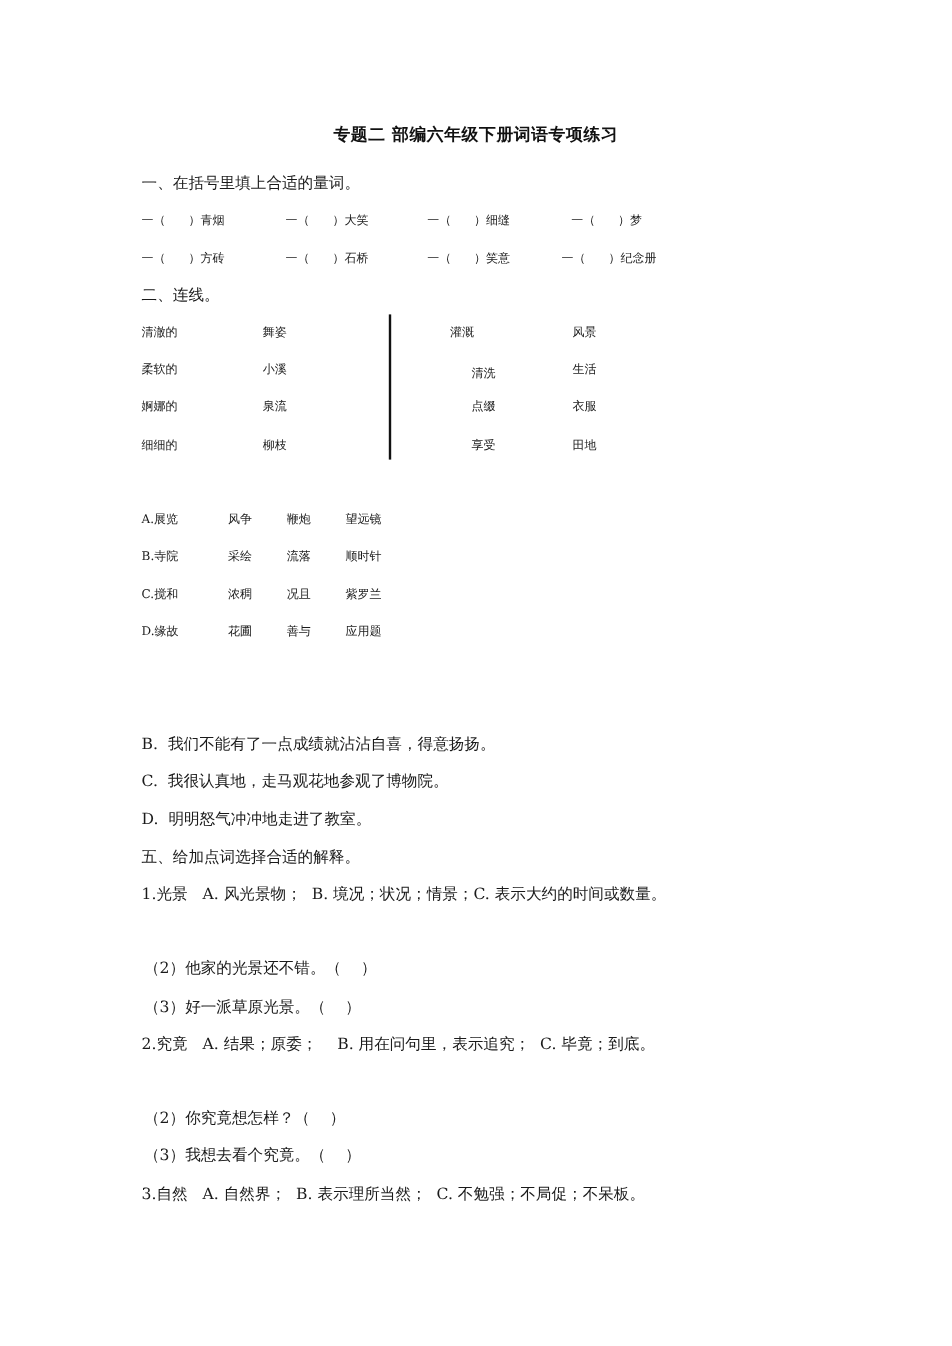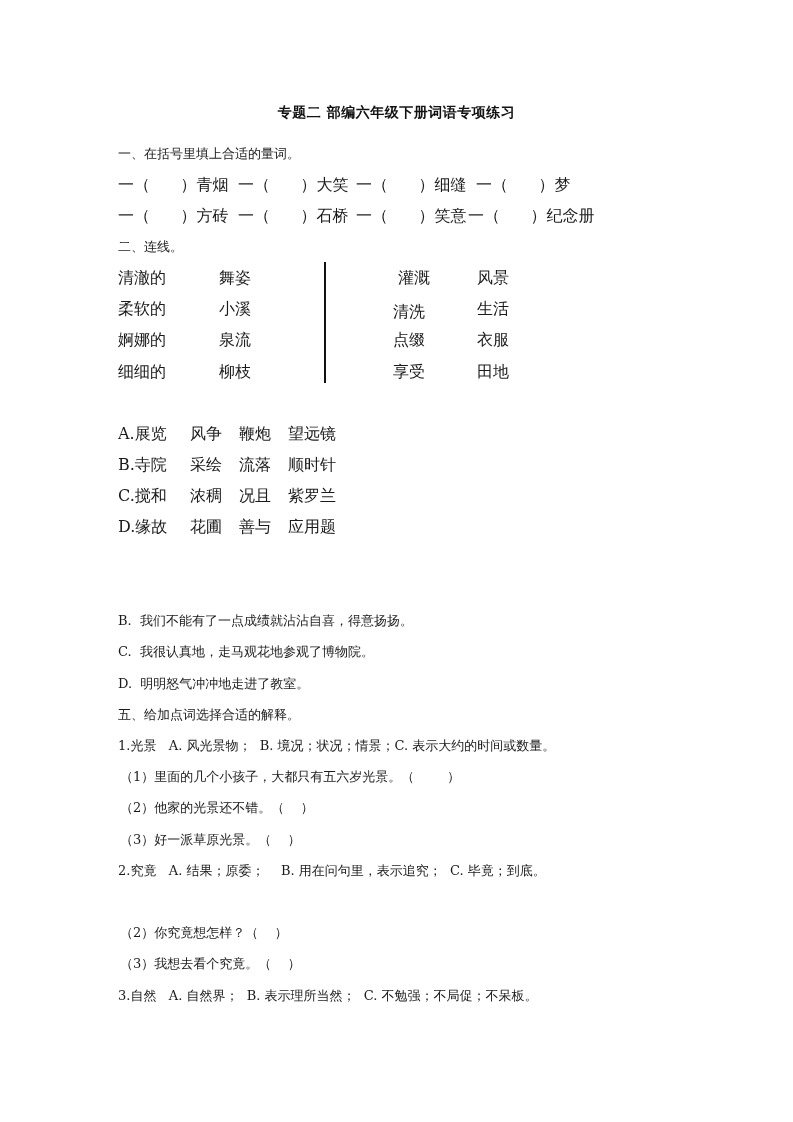--- a/index.html
+++ b/index.html
@@ -3,21 +3,21 @@
 <meta charset="utf-8">
 <style>
   html, body { margin: 0; padding: 0; background: #ffffff; }
   body { width: 793px; height: 1122px; position: relative; overflow: hidden;
          font-family: "DejaVu Serif", "Liberation Serif", serif; color: #1a1a1a; }
   .page { position: absolute; left: 0; top: 0; width: 793px; height: 1122px; }
   .title { position: absolute; left: 0; width: 793px; top: 104px; text-align: center;
            font-family: "DejaVu Sans", "Liberation Sans", sans-serif; font-weight: bold;
            font-size: 14px; letter-spacing: 0.5px; color: #111; }
   .line { position: absolute; left: 118px; font-size: 13px; line-height: 18px; white-space: pre; }
-  .cell { position: absolute; font-size: 16px; line-height: 18px; white-space: pre; }
+  .cell { position: absolute; font-size: 10px; line-height: 18px; white-space: pre; }
   .divider { position: absolute; left: 324px; top: 262px; width: 2px; height: 121px; background: #111; }
 </style>
 </head>
 <body>
 
 <div class="page">
 
   <div class="title">专题二  部编六年级下册词语专项练习</div>
 
   <div class="line" style="top:145px">一、在括号里填上合适的量词。</div>
@@ -37,21 +37,21 @@
   <div class="cell" style="left:118px;top:331px">婀娜的</div>
   <div class="cell" style="left:118px;top:363px">细细的</div>
 
   <div class="cell" style="left:219px;top:269px">舞姿</div>
   <div class="cell" style="left:219px;top:300px">小溪</div>
   <div class="cell" style="left:219px;top:331px">泉流</div>
   <div class="cell" style="left:219px;top:363px">柳枝</div>
 
   <div class="divider"></div>
 
-  <div class="cell" style="left:398px;top:269px">灌溉</div>
+  <div class="cell" style="left:375px;top:269px">灌溉</div>
   <div class="cell" style="left:393px;top:303px">清洗</div>
   <div class="cell" style="left:393px;top:331px">点缀</div>
   <div class="cell" style="left:393px;top:363px">享受</div>
 
   <div class="cell" style="left:477px;top:269px">风景</div>
   <div class="cell" style="left:477px;top:300px">生活</div>
   <div class="cell" style="left:477px;top:331px">衣服</div>
   <div class="cell" style="left:477px;top:363px">田地</div>
 
 
@@ -75,21 +75,20 @@
   <div class="cell" style="left:239px;top:518px">善与</div>
   <div class="cell" style="left:288px;top:518px">应用题</div>
 
   <div class="line" style="top:643px">C.  我很认真地，走马观花地参观了博物院。</div>
   <div class="line" style="top:612px">B.  我们不能有了一点成绩就沾沾自喜，得意扬扬。</div>
   <div class="line" style="top:675px">D.  明明怒气冲冲地走进了教室。</div>
 
   <div class="line" style="top:706px">五、给加点词选择合适的解释。</div>
 
   <div class="line" style="top:737px">1.光景   A. 风光景物；  B. 境况；状况；情景；C. 表示大约的时间或数量。</div>
-  <div class="line" style="top:768px;left:120px">（1）里面的几个小孩子，大都只有五六岁光景。（        ）</div>
   <div class="line" style="top:799px;left:120px">（2）他家的光景还不错。（    ）</div>
   <div class="line" style="top:831px;left:120px">（3）好一派草原光景。（    ）</div>
 
   <div class="line" style="top:862px">2.究竟   A. 结果；原委；    B. 用在问句里，表示追究；  C. 毕竟；到底。</div>
   <div class="line" style="top:924px;left:120px">（2）你究竟想怎样？（    ）</div>
   <div class="line" style="top:955px;left:120px">（3）我想去看个究竟。（    ）</div>
 
   <div class="line" style="top:987px">3.自然   A. 自然界；  B. 表示理所当然；  C. 不勉强；不局促；不呆板。</div>
 
 </div>

